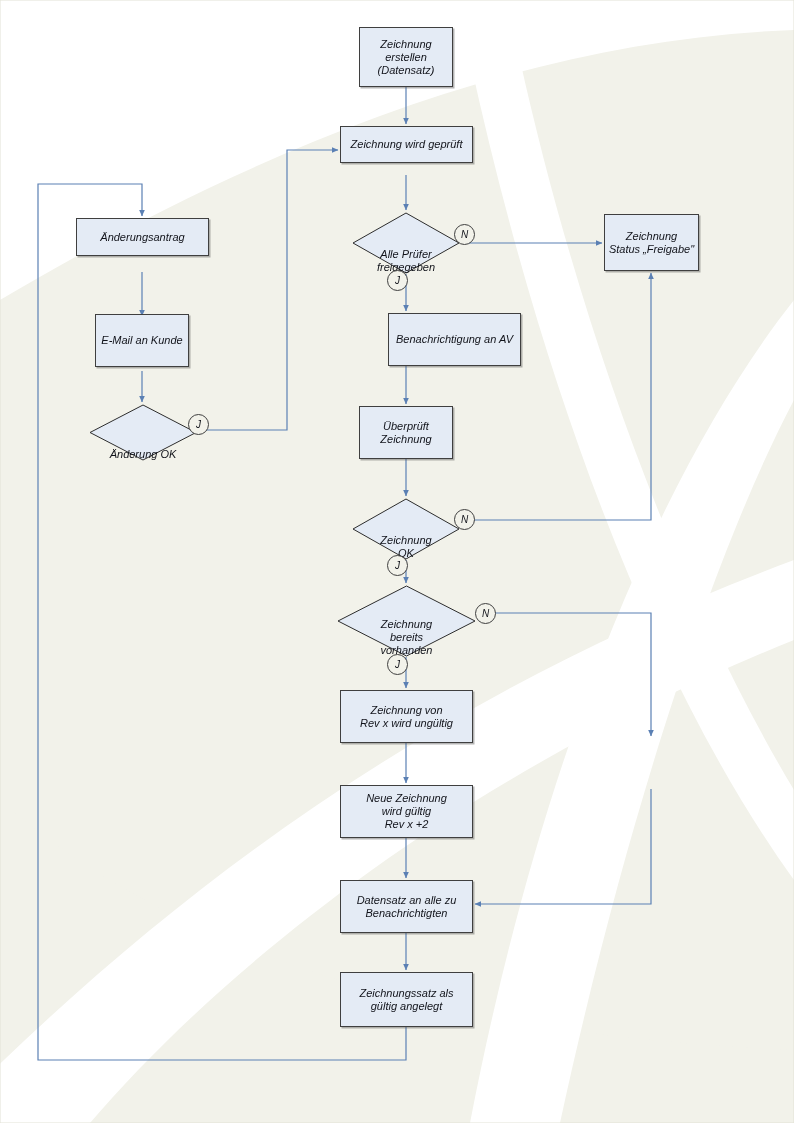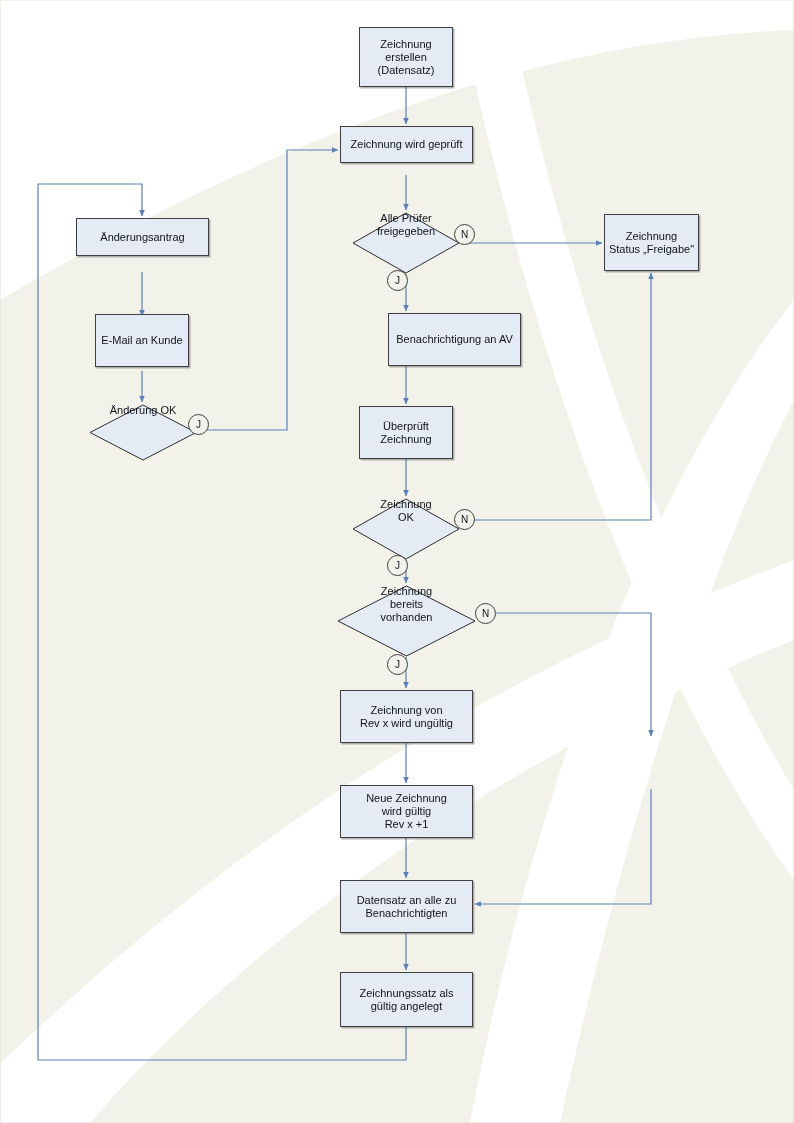--- a/index.html
+++ b/index.html
@@ -7,20 +7,21 @@
     padding: 0;
     background: #ffffff;
   }
   #page {
     position: relative;
     width: 794px;
     height: 1123px;
     overflow: hidden;
     background: #ef4444;
     font-family: "Liberation Sans", sans-serif;
+    font-style: italic;
   }
   #bg-svg, #flow-svg {
     position: absolute;
     top: 0;
     left: 0;
     width: 794px;
     height: 1123px;
   }
   #bg-svg { z-index: 0; }
   #flow-svg { z-index: 1; }
@@ -39,21 +40,21 @@
     line-height: 13px;
     color: #11131a;
     box-shadow: 1.5px 1.5px 0 rgba(90,90,90,0.45);
     white-space: pre-line;
     padding: 2px;
   }
   .node-diamond {
     position: absolute;
     z-index: 2;
     display: flex;
-    align-items: flex-start;
+    align-items: flex-end;
     justify-content: center;
   }
   .node-diamond .dm-label {
     position: relative;
     z-index: 2;
     text-align: center;
     font-size: 11px;
     line-height: 13px;
     color: #11131a;
     white-space: pre-line;
@@ -162,21 +163,21 @@
     <span class="dm-label">Zeichnung
 bereits
 vorhanden</span>
   </div>
 
   <div class="node-box" style="left:340px; top:690px; width:133px; height:53px;">Zeichnung von
 Rev x wird ungültig</div>
 
   <div class="node-box" style="left:340px; top:785px; width:133px; height:53px;">Neue Zeichnung
 wird gültig
-Rev x +1</div>
+Rev x +2</div>
 
   <div class="node-box" style="left:340px; top:880px; width:133px; height:53px;">Datensatz an alle zu
 Benachrichtigten</div>
 
   <div class="node-box" style="left:340px; top:972px; width:133px; height:55px;">Zeichnungssatz als
 gültig angelegt</div>
 
 
   <div class="node-box" style="left:76px; top:218px; width:133px; height:38px;">Änderungsantrag</div>
 

